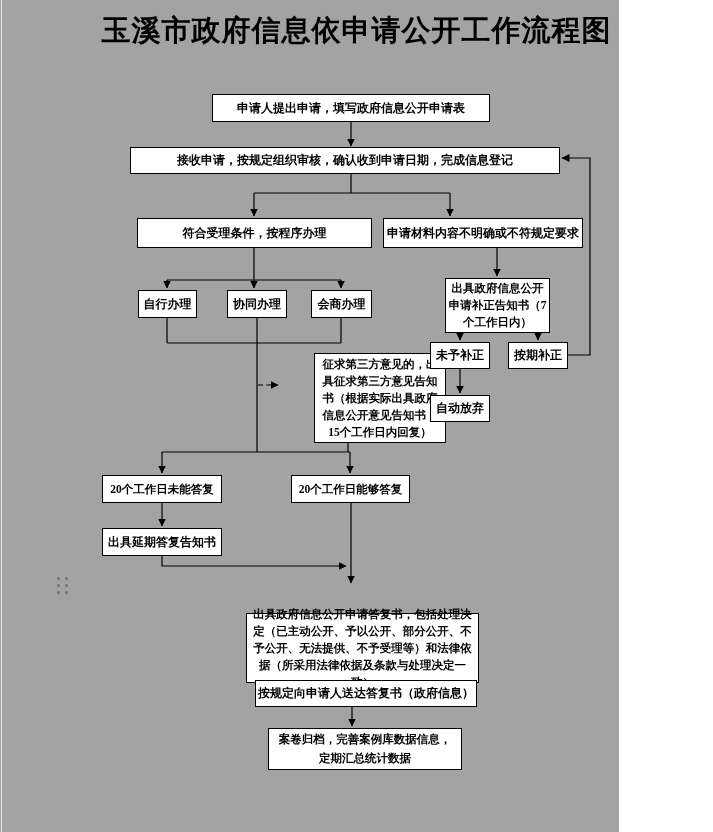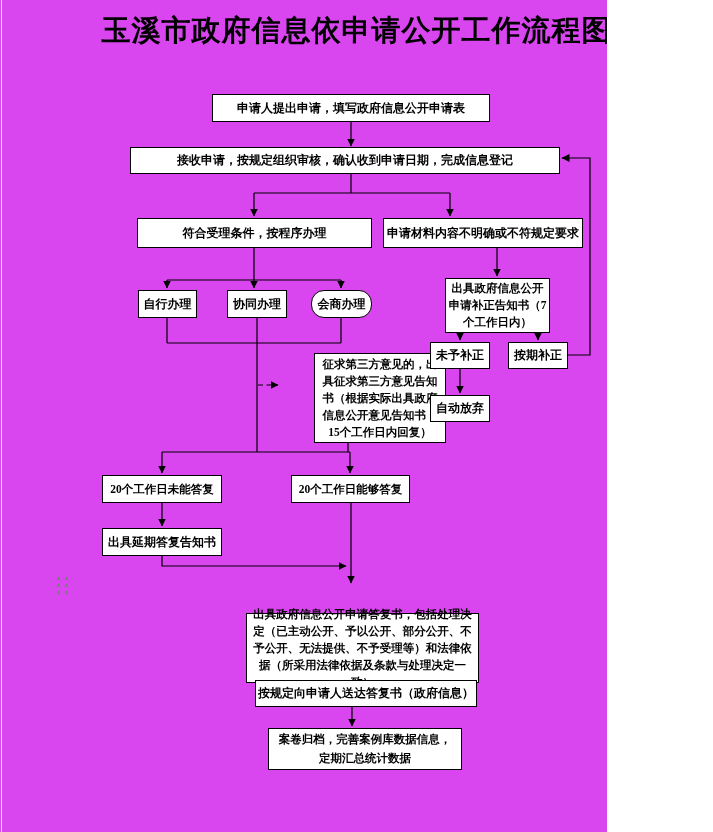--- a/index.html
+++ b/index.html
@@ -1,17 +1,17 @@
 <!DOCTYPE html>
 <html><head>
 <meta charset="utf-8">
 <style>
   html,body{margin:0;padding:0;background:#ffffff;}
   body{font-family:"DejaVu Sans",sans-serif;}
-  .page{position:relative;width:607px;height:832px;background:#d946ef;overflow:hidden;}
+  .page{position:relative;width:607px;height:832px;background:#a3a3a3;overflow:hidden;padding-left:12px;}
   .left-edge{position:absolute;left:1px;top:0;width:1px;height:100%;background:#e9e9e9;}
   .title{position:absolute;left:0;top:11px;width:713px;text-align:center;
          font-size:29px;font-weight:bold;color:#000;letter-spacing:1px;
          font-family:"DejaVu Sans",sans-serif;}
   svg.connectors{position:absolute;left:0;top:0;z-index:1;}
   .node{position:absolute;z-index:2;box-sizing:border-box;background:#fff;
         border:1.4px solid #000;color:#000;font-weight:bold;font-size:12px;
         display:flex;align-items:center;justify-content:center;text-align:center;
         line-height:1.4;}
   .nowrap{white-space:nowrap;}
@@ -83,21 +83,21 @@
   <div class="node nowrap" style="left:137px;top:218px;width:235px;height:30px;">符合受理条件，按程序办理</div>
 
   <div class="node nowrap" style="left:130px;top:147px;width:430px;height:27px;">接收申请，按规定组织审核，确认收到申请日期，完成信息登记</div>
 
   <div class="node nowrap" style="left:383px;top:218px;width:200px;height:30px;">申请材料内容不明确或不符规定要求</div>
 
   <div class="node nowrap" style="left:138px;top:290px;width:59px;height:28px;">自行办理</div>
 
   <div class="node nowrap" style="left:227px;top:290px;width:60px;height:28px;">协同办理</div>
 
-  <div class="node nowrap" style="left:311px;top:290px;width:61px;height:28px;border-radius:13px;">会商办理</div>
+  <div class="node nowrap" style="left:311px;top:290px;width:61px;height:28px;">会商办理</div>
 
   <div class="node sm multiline" style="left:283px;top:353px;width:132px;height:90px;margin-left:31px;">征求第三方意见的，出具征求第三方意见告知书（根据实际出具政府信息公开意见告知书，15个工作日内回复）</div>
 
   <div class="node sm multiline" style="left:445px;top:278px;width:105px;height:55px;">出具政府信息公开申请补正告知书（7个工作日内）</div>
 
   <div class="node nowrap" style="left:430px;top:342px;width:60px;height:27px;">未予补正</div>
 
   <div class="node nowrap" style="left:508px;top:342px;width:60px;height:27px;">按期补正</div>
 
   <div class="node nowrap" style="left:430px;top:395px;width:60px;height:27px;">自动放弃</div>

